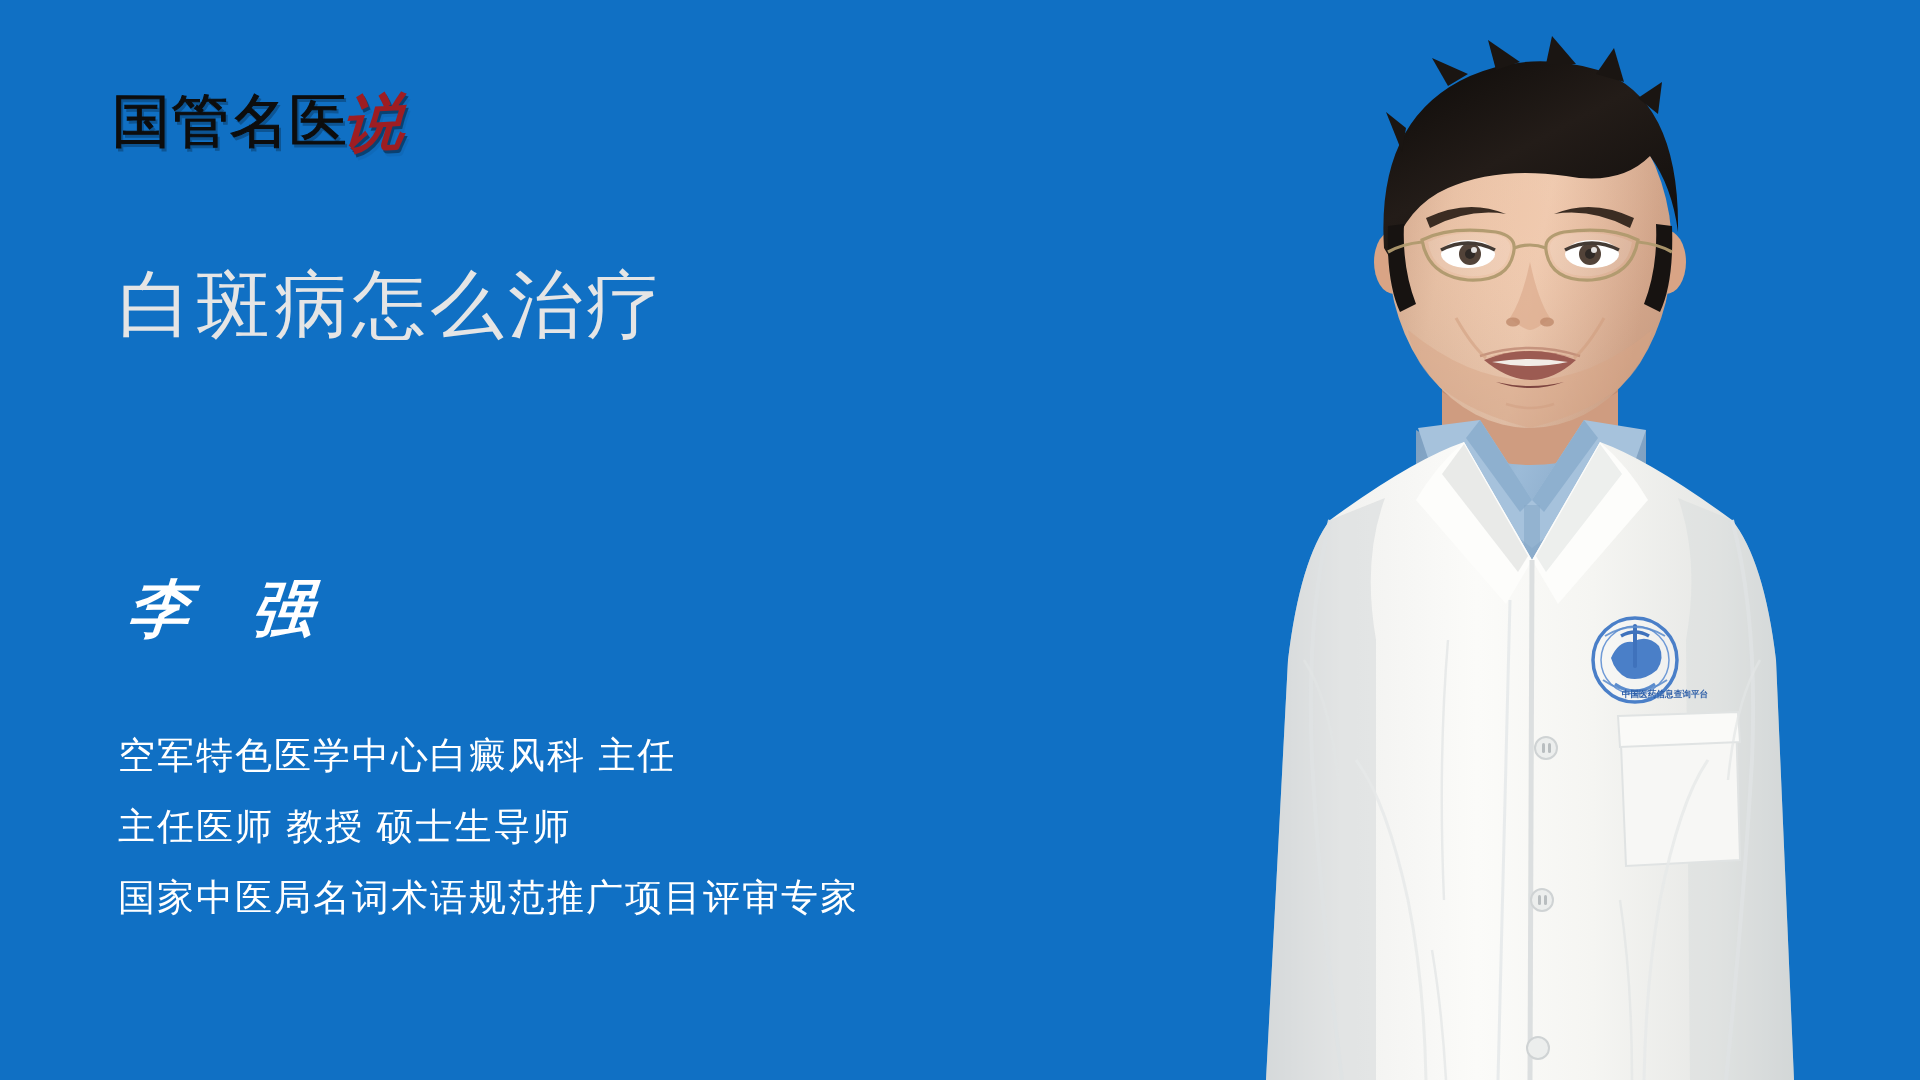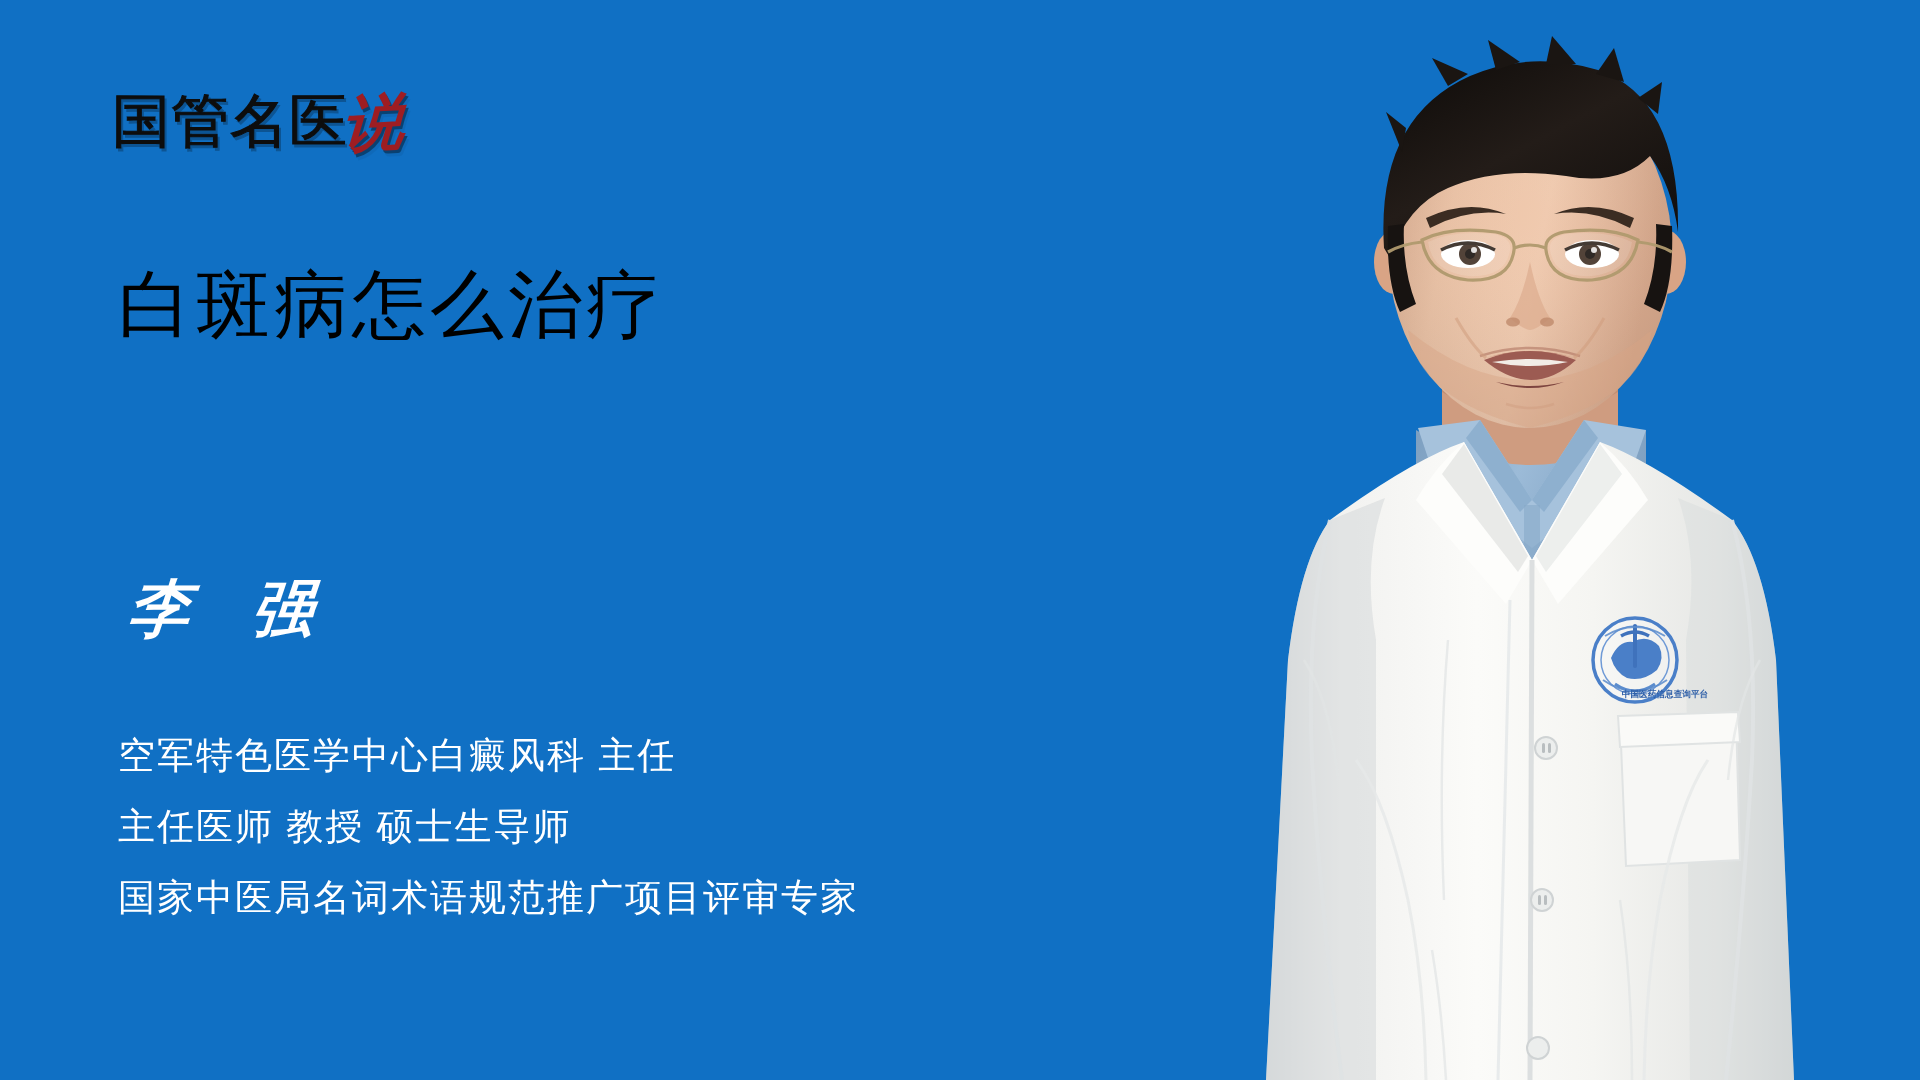--- a/index.html
+++ b/index.html
@@ -316,21 +316,21 @@
 
   <div class="badge-caption" style="color: rgb(46, 95, 168);">中国医药信息查询平台</div>
 
   <div class="left-col">
 
     <div class="logo">
       <span class="logo-main" style="color: rgb(13, 13, 13); -webkit-text-stroke: 1px rgb(13, 13, 13);">国管名医</span>
       <span class="logo-accent" style="color: rgb(158, 29, 34);">说</span>
     </div>
 
-    <h1 class="title" style="color: #000000;">白斑病怎么治疗</h1>
+    <h1 class="title" style="color: #e5e5e5;">白斑病怎么治疗</h1>
 
     <div class="doctor-name" style="color: rgb(255, 255, 255);">李 强</div>
 
     <div class="credentials">
       <div class="cred-line">空军特色医学中心白癜风科  主任</div>
       <div class="cred-line">主任医师  教授  硕士生导师</div>
       <div class="cred-line">国家中医局名词术语规范推广项目评审专家</div>
     </div>
 
   </div>

